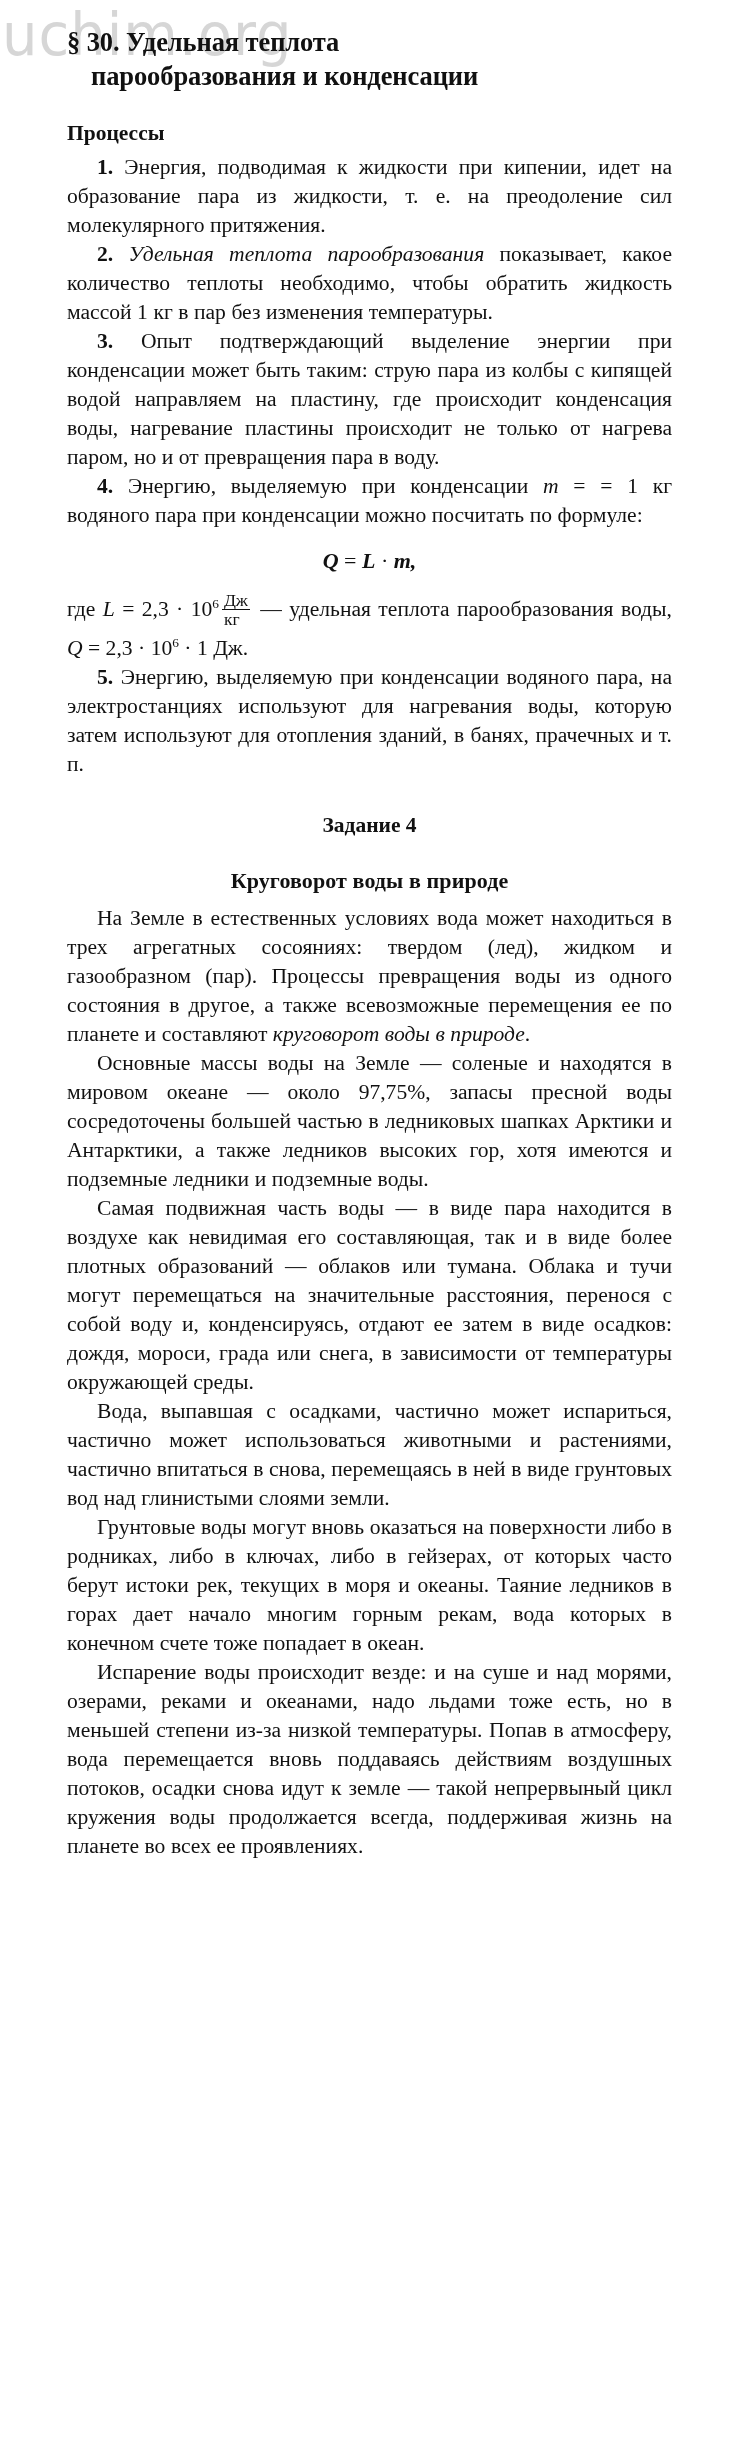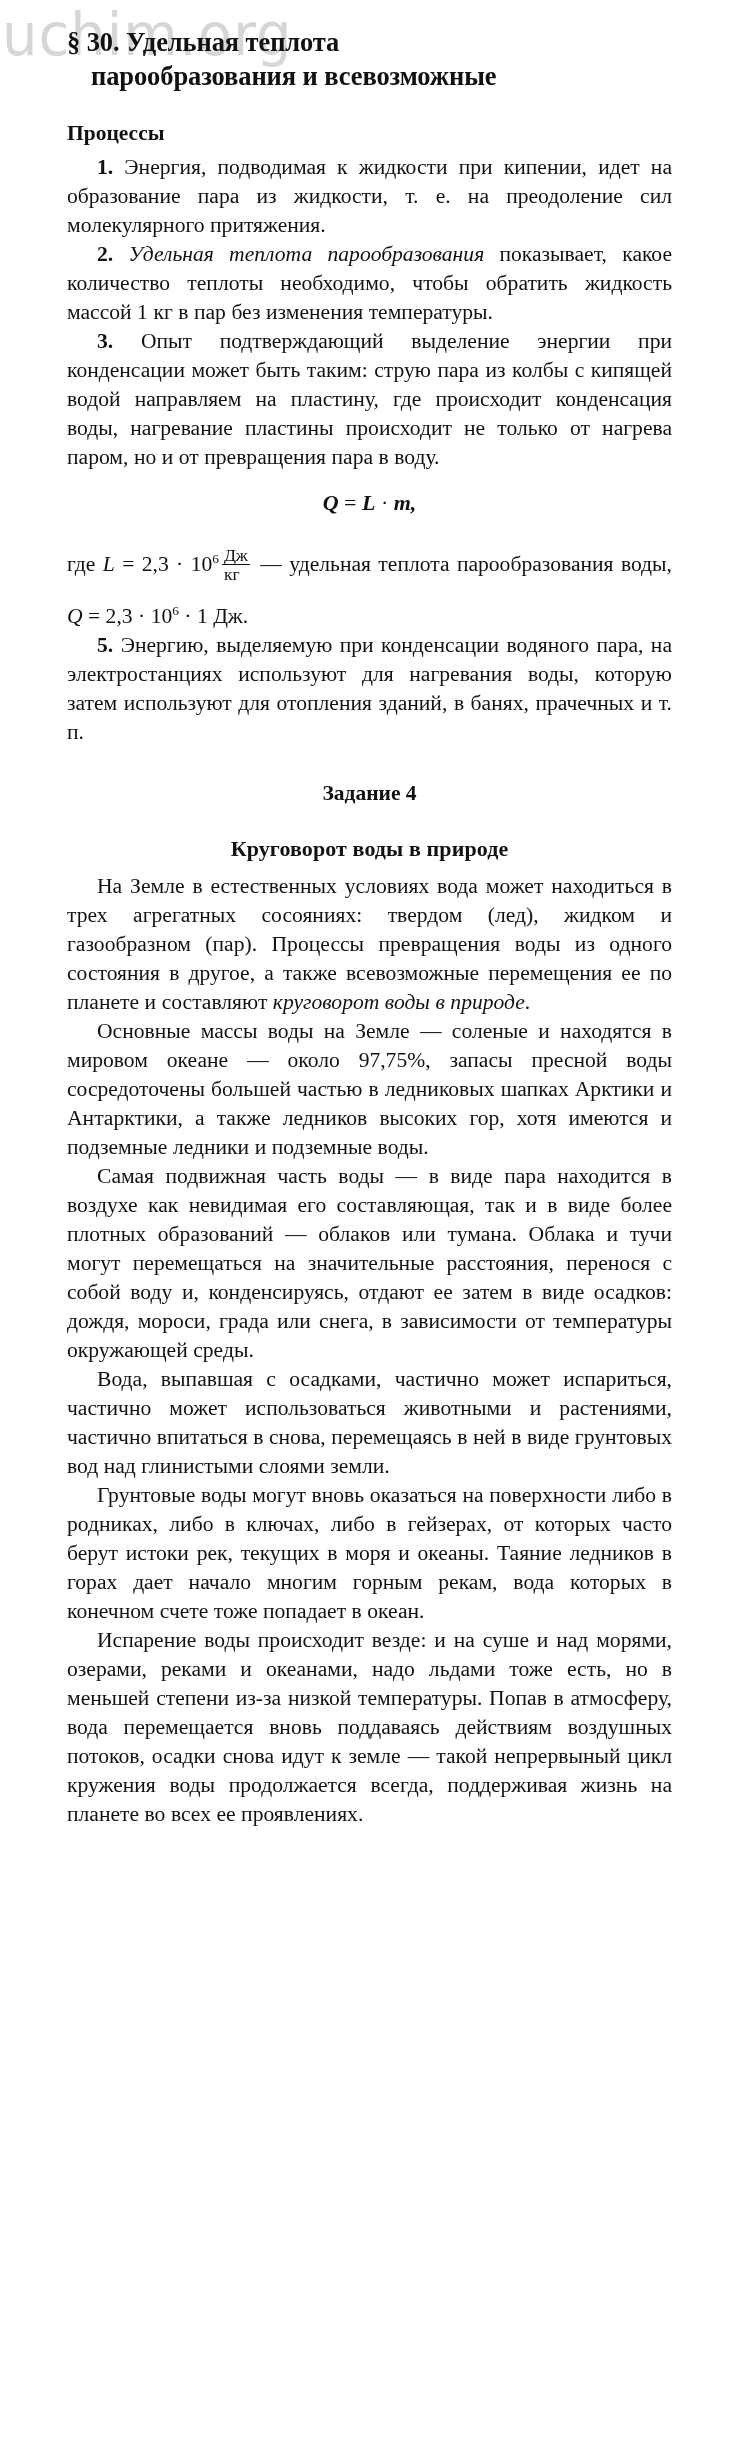--- a/index.html
+++ b/index.html
@@ -119,61 +119,68 @@
     margin: 0;
     text-indent: 0;
   }
 
   .frac {
     display: inline-block;
     vertical-align: middle;
     text-align: right;
     line-height: 1.05;
     font-size: 17.5px;
-    margin: 17px 3px;
+    margin: 4px 3px;
     position: relative;
     top: -1px;
   }
   .frac .num { display: block; padding: 0 2px; }
   .frac .den { display: block; padding: 0 2px; border-top: 1.4px solid #111; }
 
   sup.exp { font-size: 0.62em; vertical-align: super; line-height: 0; }
 </style>
 </head>
 <body>
 
 <div class="page">
 
   <div class="watermark">uchim.org</div>
 
   <div class="content">
 
     <h1 class="chapter-title">
       <span class="ln1">§ 30. Удельная теплота</span>
-      <span class="ln2">парообразования и всевозможные</span>
+      <span class="ln2">парообразования и конденсации</span>
     </h1>
 
     <h2 class="section-label">Процессы</h2>
 
     <p class="para" style="margin-top:4px;">
       <span class="qnum">1.</span>
       <span>Энергия, подводимая к жидкости при кипении, идет на образование пара из жидкости, т. е. на преодоление сил молекулярного притяжения.</span>
     </p>
 
     <p class="para">
       <span class="qnum">2.</span>
       <span class="ital">Удельная теплота парообразования</span>
       <span>показывает, какое количество теплоты необходимо, чтобы обратить жидкость массой 1 кг в пар без изменения температуры.</span>
     </p>
 
     <p class="para">
       <span class="qnum">3.</span>
       <span>Опыт подтверждающий выделение энергии при конденсации может быть таким: струю пара из колбы с кипящей водой направляем на пластину, где происходит конденсация воды, нагревание пластины происходит не только от нагрева паром, но и от превращения пара в воду.</span>
     </p>
 
+    <p class="para">
+      <span class="qnum">4.</span>
+      <span>Энергию, выделяемую при конденсации</span>
+      <span class="mvar">m</span>
+      <span>=</span>
+      <span>= 1 кг водяного пара при конденсации можно посчитать по формуле:</span>
+    </p>
 
     <div class="formula-center">
       <span class="sym">Q</span>
       <span>=</span>
       <span class="sym">L</span>
       <span>·</span>
       <span class="sym">m</span><span class="sym">,</span>
     </div>
 
     <p class="formula-para">

